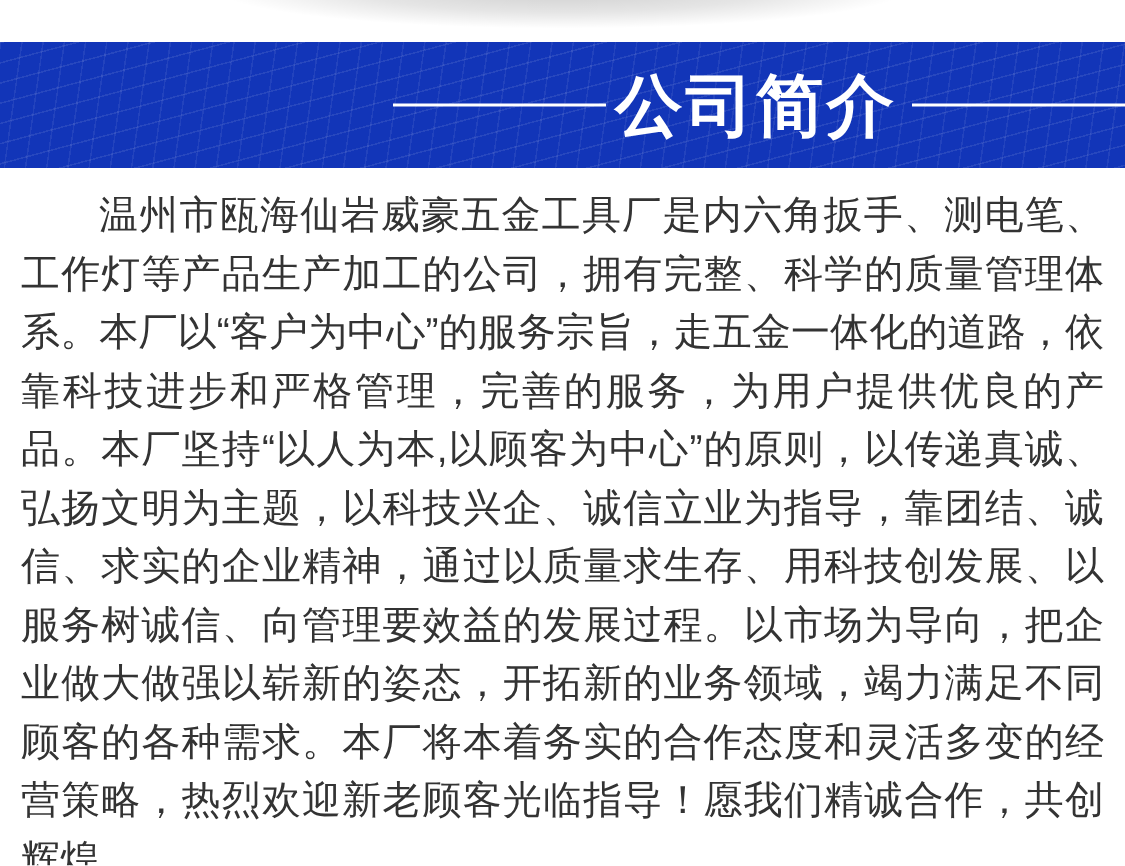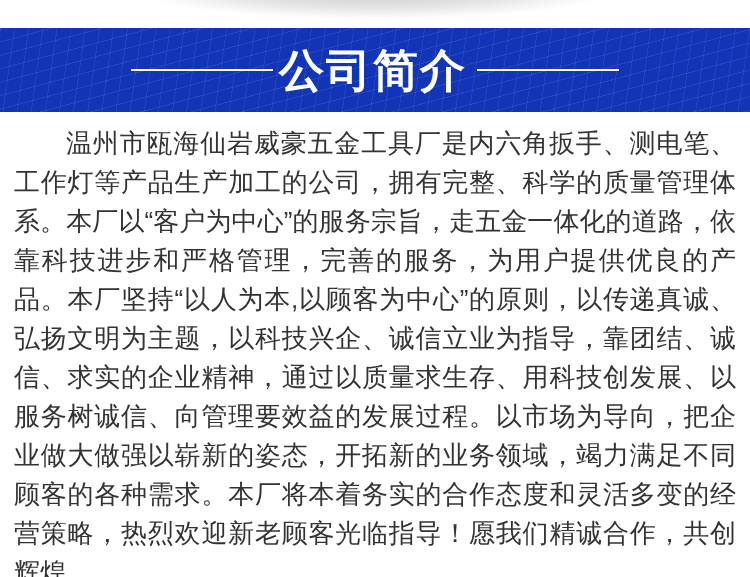--- a/index.html
+++ b/index.html
@@ -33,21 +33,21 @@
     background-color: #1235b8;
     background-image:
       repeating-linear-gradient(165deg,
         rgba(255,255,255,0.09) 0px, rgba(255,255,255,0.09) 1px,
         rgba(255,255,255,0) 1px, rgba(255,255,255,0) 13px),
       repeating-linear-gradient(98deg,
         rgba(255,255,255,0.07) 0px, rgba(255,255,255,0.07) 1px,
         rgba(255,255,255,0) 1px, rgba(255,255,255,0) 14px);
     display: flex;
     align-items: center;
-    justify-content: center;
+    justify-content: flex-end;
   }
   .banner-title {
     color: #ffffff;
     font-size: 45px;
     font-weight: bold;
     letter-spacing: 2px;
     line-height: 1;
     white-space: nowrap;
     text-align: center;
   }

